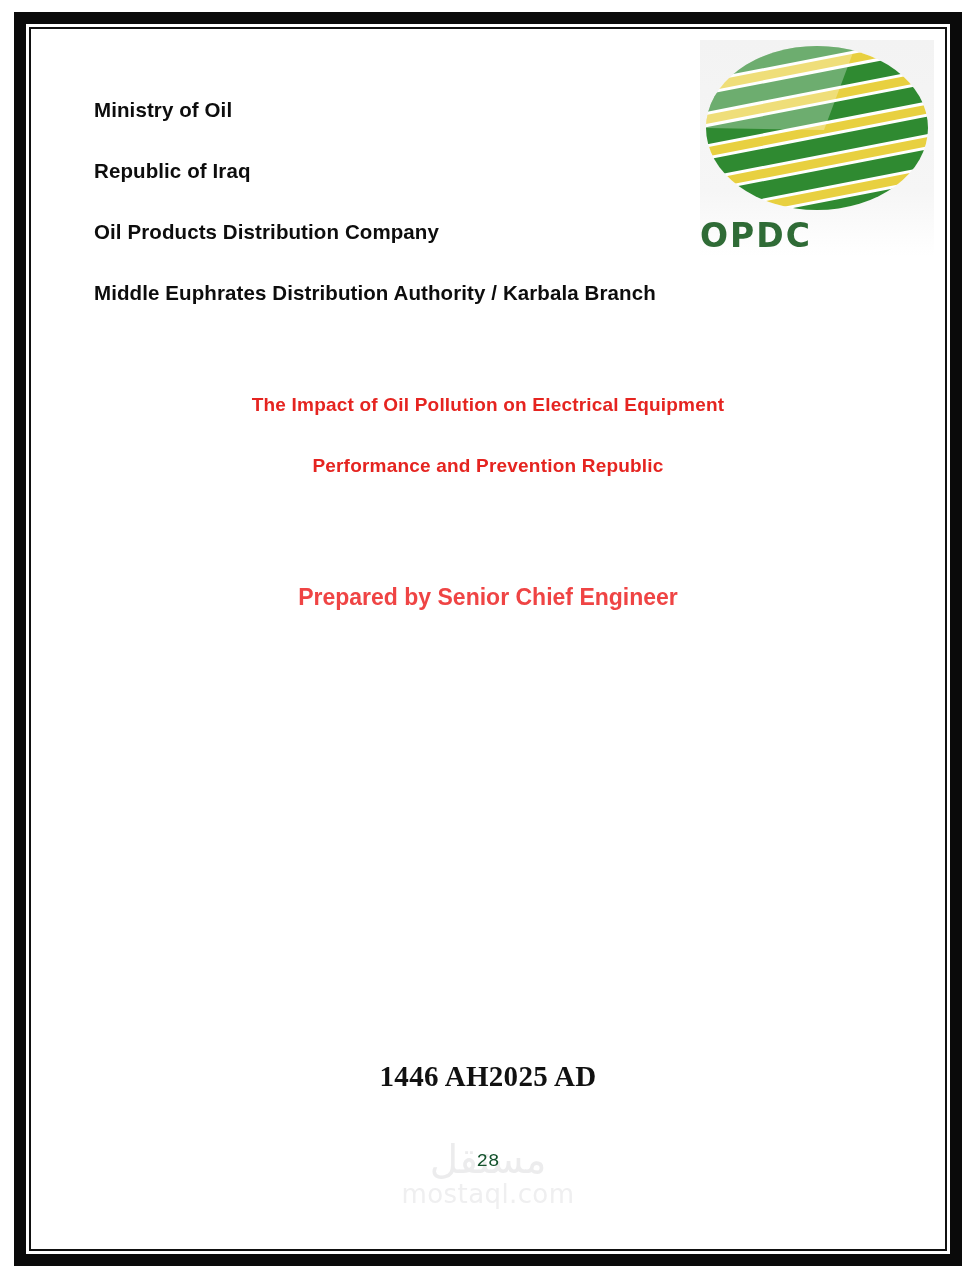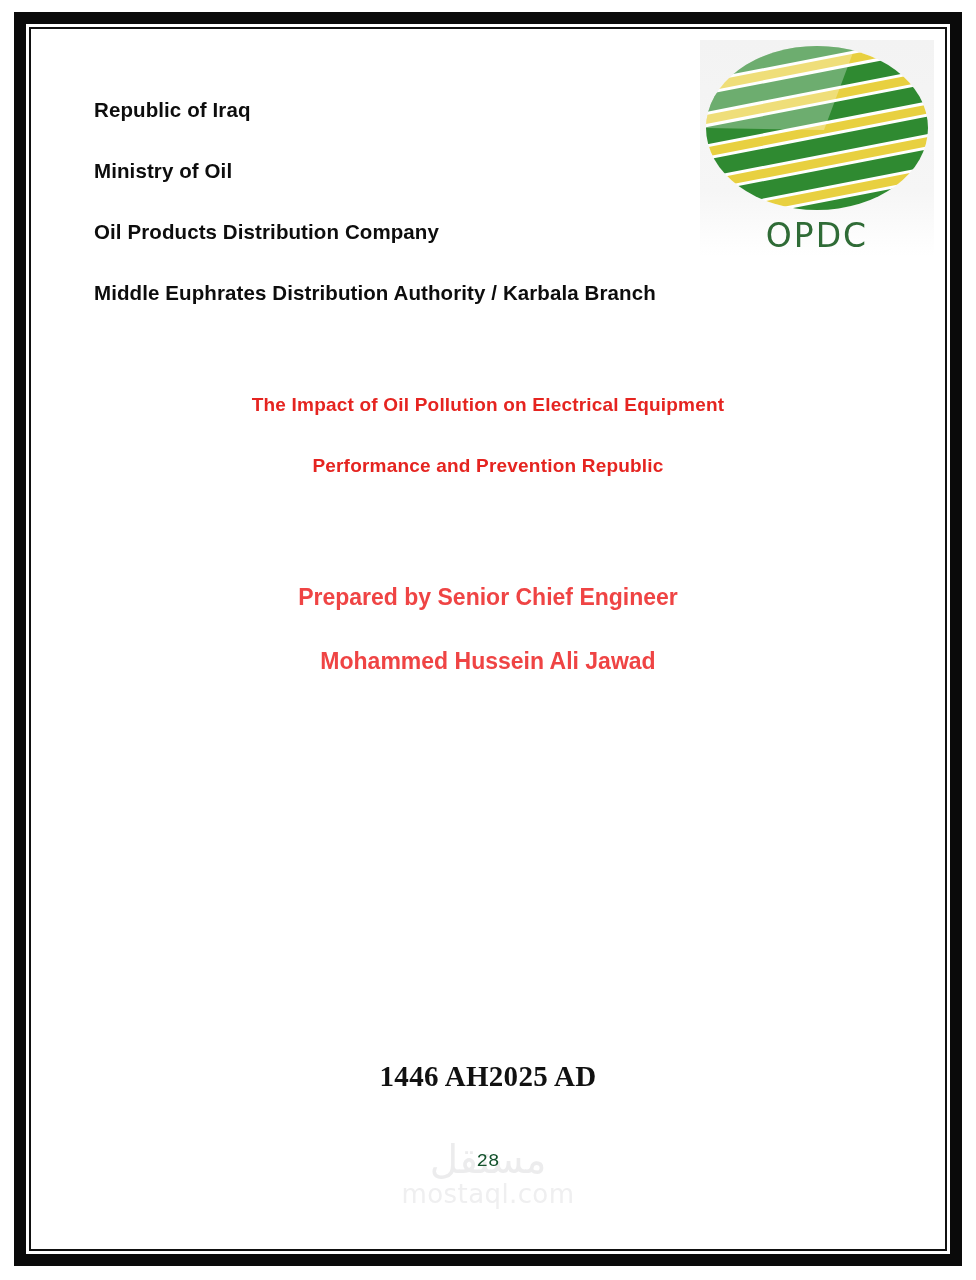--- a/index.html
+++ b/index.html
@@ -65,24 +65,24 @@
     top: 4px;
     width: 226px;
     height: 168px;
   }
   .logo-mark svg { display: block; width: 100%; height: 100%; }
   .logo-text {
     position: absolute;
     left: 0;
     right: 0;
     bottom: 4px;
-    text-align: center;
+    text-align: left;
     font-family: "DejaVu Sans", sans-serif;
     font-size: 33px;
-    font-weight: 400;
+    font-weight: 700;
     letter-spacing: 2px;
     color: #2f6b36;
     line-height: 1;
   }
 
   
   .org-lines {
     position: absolute;
     left: 54px;
     top: 60px;
@@ -222,34 +222,33 @@
               <rect x="-70" y="178" width="380" height="9" fill="#e8d040"></rect>
             </g>
             <path d="M 2 84 A 111 82 0 0 1 150 6 L 120 86 Z" fill="#ffffff" opacity="0.30"></path>
           </g>
         </svg>
       </div>
       <div class="logo-text">OPDC</div>
     </div>
 
     <div class="org-lines">
+      <div class="org-line">Ministry of Oil</div>
       <div class="org-line">Republic of Iraq</div>
-      <div class="org-line">Ministry of Oil</div>
       <div class="org-line">Oil Products Distribution Company</div>
       <div class="org-line">Middle Euphrates Distribution Authority / Karbala Branch</div>
     </div>
 
     <div class="doc-title">
       <span class="tl1">The Impact of Oil Pollution on Electrical Equipment</span>
       <span class="tl2">Performance and Prevention Republic</span>
     </div>
 
     <div class="author-block">
       <div class="author-line">Prepared by Senior Chief Engineer</div>
-      <div class="author-line">Mohammed Hussein Ali Jawad</div>
     </div>
 
     <div class="dates">
       <div class="date-item">1446 AH</div>
       <div class="date-item">2025 AD</div>
     </div>
 
   </div>
 
   <div class="watermark">

